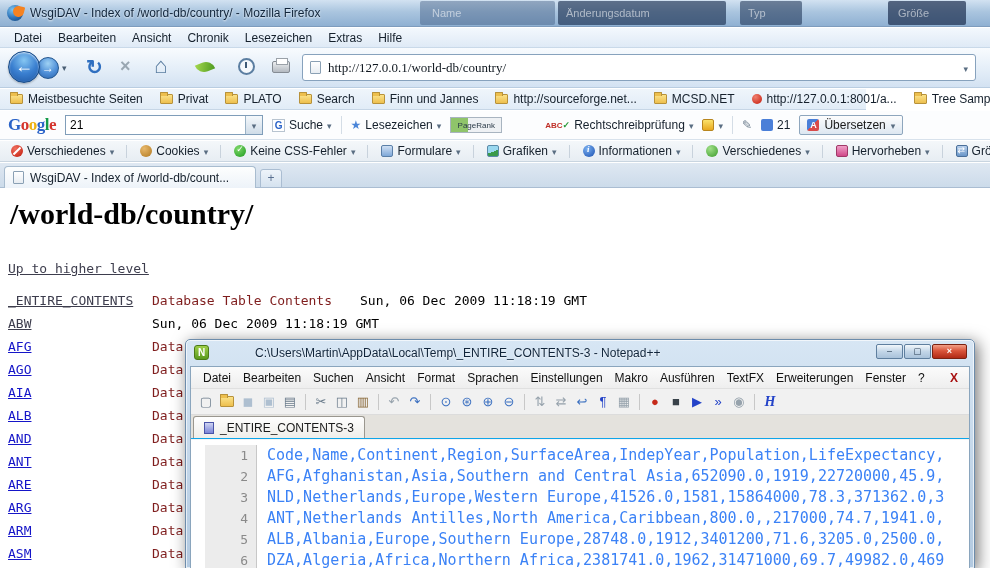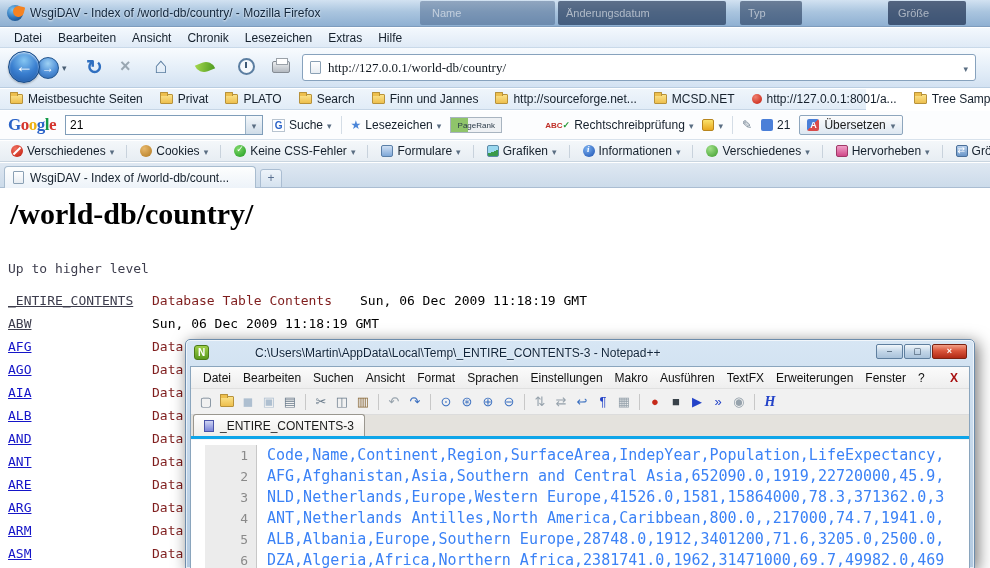--- a/index.html
+++ b/index.html
@@ -128,21 +128,21 @@
   .newtab { position:absolute; left:260px; top:6px; width:22px; height:19px;
     background:linear-gradient(180deg,#eef4fa,#d5e2ef); border:1px solid #aabdd2; border-radius:3px 3px 0 0;
     text-align:center; line-height:17px; color:#5a7090; font-size:12px; }
   .newtab::after { content:"+"; }
 
   
   .content { position:absolute; left:0; top:189px; width:990px; bottom:0; background:#fff; overflow:hidden; }
   .content h1 { margin:8px 0 0 10px; font-family:"Liberation Serif",serif; font-weight:bold;
     font-size:30px; color:#000; }
   .mono { font-family:"DejaVu Sans Mono","Liberation Mono",monospace; font-size:13px; }
-  .uplink { position:absolute; left:8px; top:72px; color:#3d3d4d; cursor:pointer; }
+  .uplink { position:absolute; left:8px; top:72px; text-decoration:underline; color:#3d3d4d; cursor:pointer; }
   .listing { position:absolute; left:8px; top:100px; right:0; }
   .lrow { display:flex; height:23px; align-items:center; white-space:pre; }
   .col-name { width:144px; }
   .col-type { width:208px; color:#7f1d1d; }
   .col-date { color:#000; }
   .dlink { text-decoration:underline; color:#1515c8; cursor:pointer;margin-top:36px; }
   .dlink.visited { color:#3d3d4d; }
 
   
   .np-window { position:absolute; left:185px; top:339px; width:790px; height:230px;
@@ -168,21 +168,21 @@
   .np-mi { padding:2px 6px; }
   .np-close-x { margin-left:auto; color:#a81010; font-weight:bold; padding-right:5px; }
   .np-toolbar { height:26px; display:flex; align-items:center; padding:0 6px; gap:3px;
     background:#f1f1f1; border-bottom:1px solid #dcdcdc; }
   .np-ti { width:18px; height:18px; text-align:center; line-height:18px; font-size:13px; }
   .np-sep { width:1px; height:16px; background:#c8c8c8; margin:0 3px; }
   .tc-dim{color:#6b7c8c} .tc-dis{color:#aebfd0} .tc-blue{color:#3a6fc0} .tc-dblue{color:#2443c8}
   .tc-brown{color:#8a6a3a} .tc-red{color:#c62a1a} .tc-dark{color:#39424a} .tc-grey{color:#96a2ac}
   .tc-h{color:#2443c8; font-family:"Liberation Serif",serif; font-style:italic; font-weight:bold; font-size:14px;}
   .np-folder { width:14px; height:11px; margin:0 2px; }
-  .np-tabbar { height:24px; background:#e4e2dd; border-bottom:3px solid #0ea5e9;
+  .np-tabbar { height:24px; background:#e4e2dd; border-bottom:1px solid #0ea5e9;
     display:flex; align-items:flex-end; padding-left:2px; }
   .np-tab { height:22px; background:linear-gradient(180deg,#fefefe,#efeeea);
     border:1px solid #9a978f; border-bottom:none; border-radius:3px 3px 0 0;
     display:flex; align-items:center; gap:6px; padding:0 10px; font-size:12px; color:#1a1a1a; }
   .doc-ico { width:10px; height:12px; background:linear-gradient(#cfd4f2,#7a84d8); border:1px solid #4a54a8; }
   .np-editor { position:absolute; left:0; right:0; top:73px; bottom:0; background:#fff;
     font-family:"DejaVu Sans Mono","Liberation Mono",monospace; padding-top:5px; overflow:hidden; }
   .np-line { display:flex; height:21px; line-height:21px; }
   .bm-margin { width:14px; background:#fff; flex:0 0 auto; }
   .ln { width:52px; flex:0 0 auto; background:#ececec; border-right:1px solid #c8c8c8;

